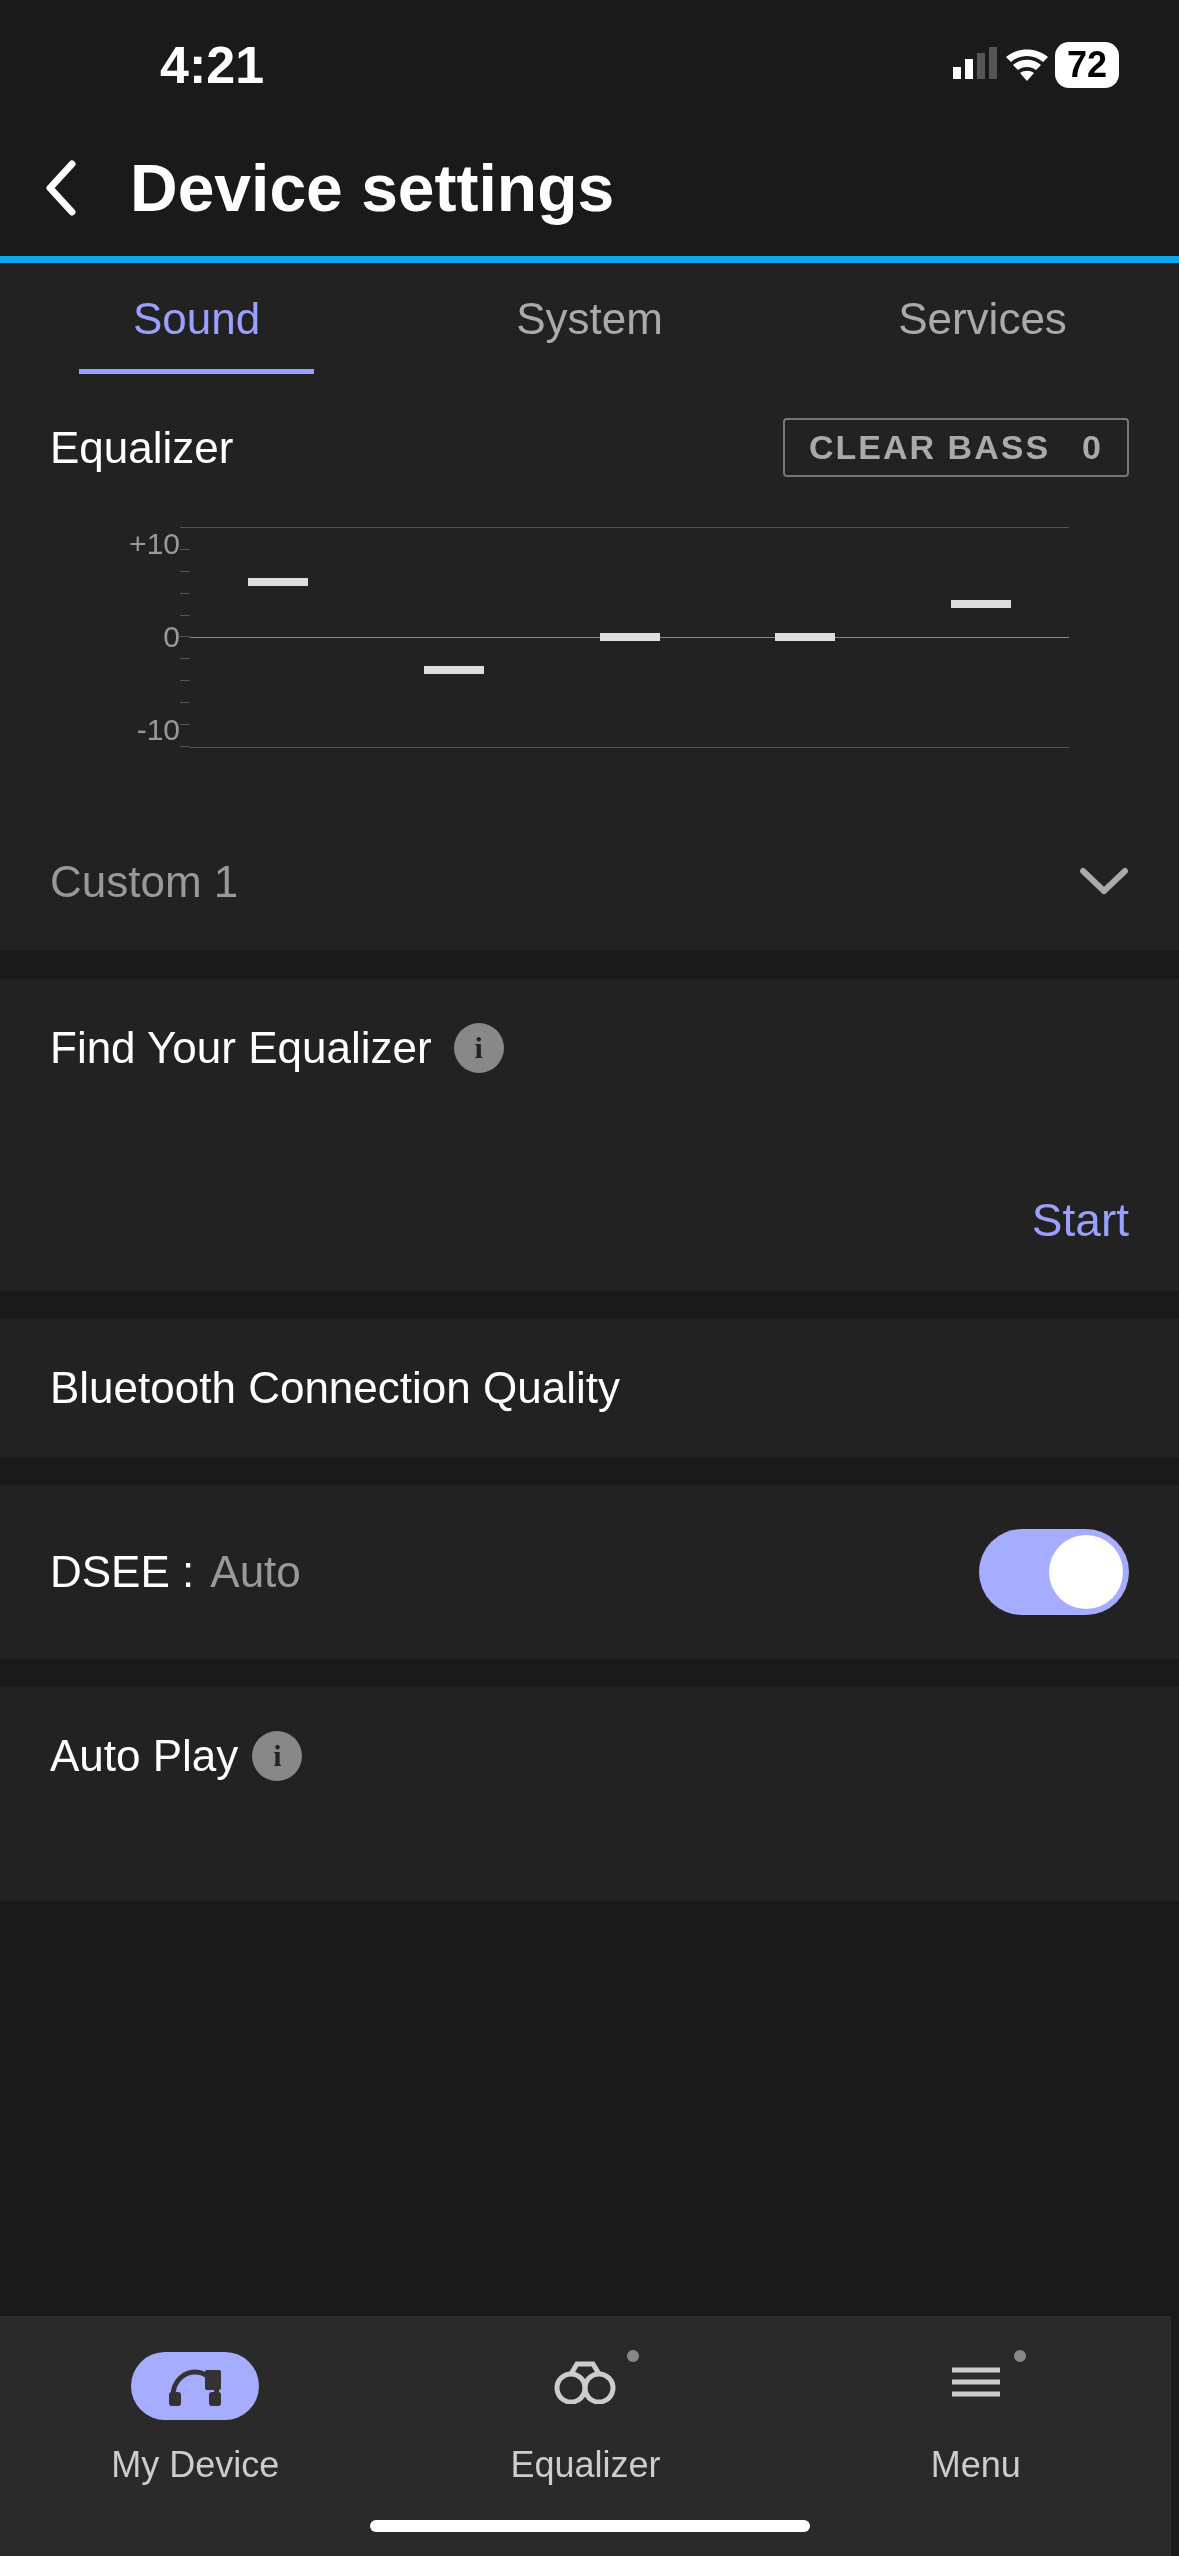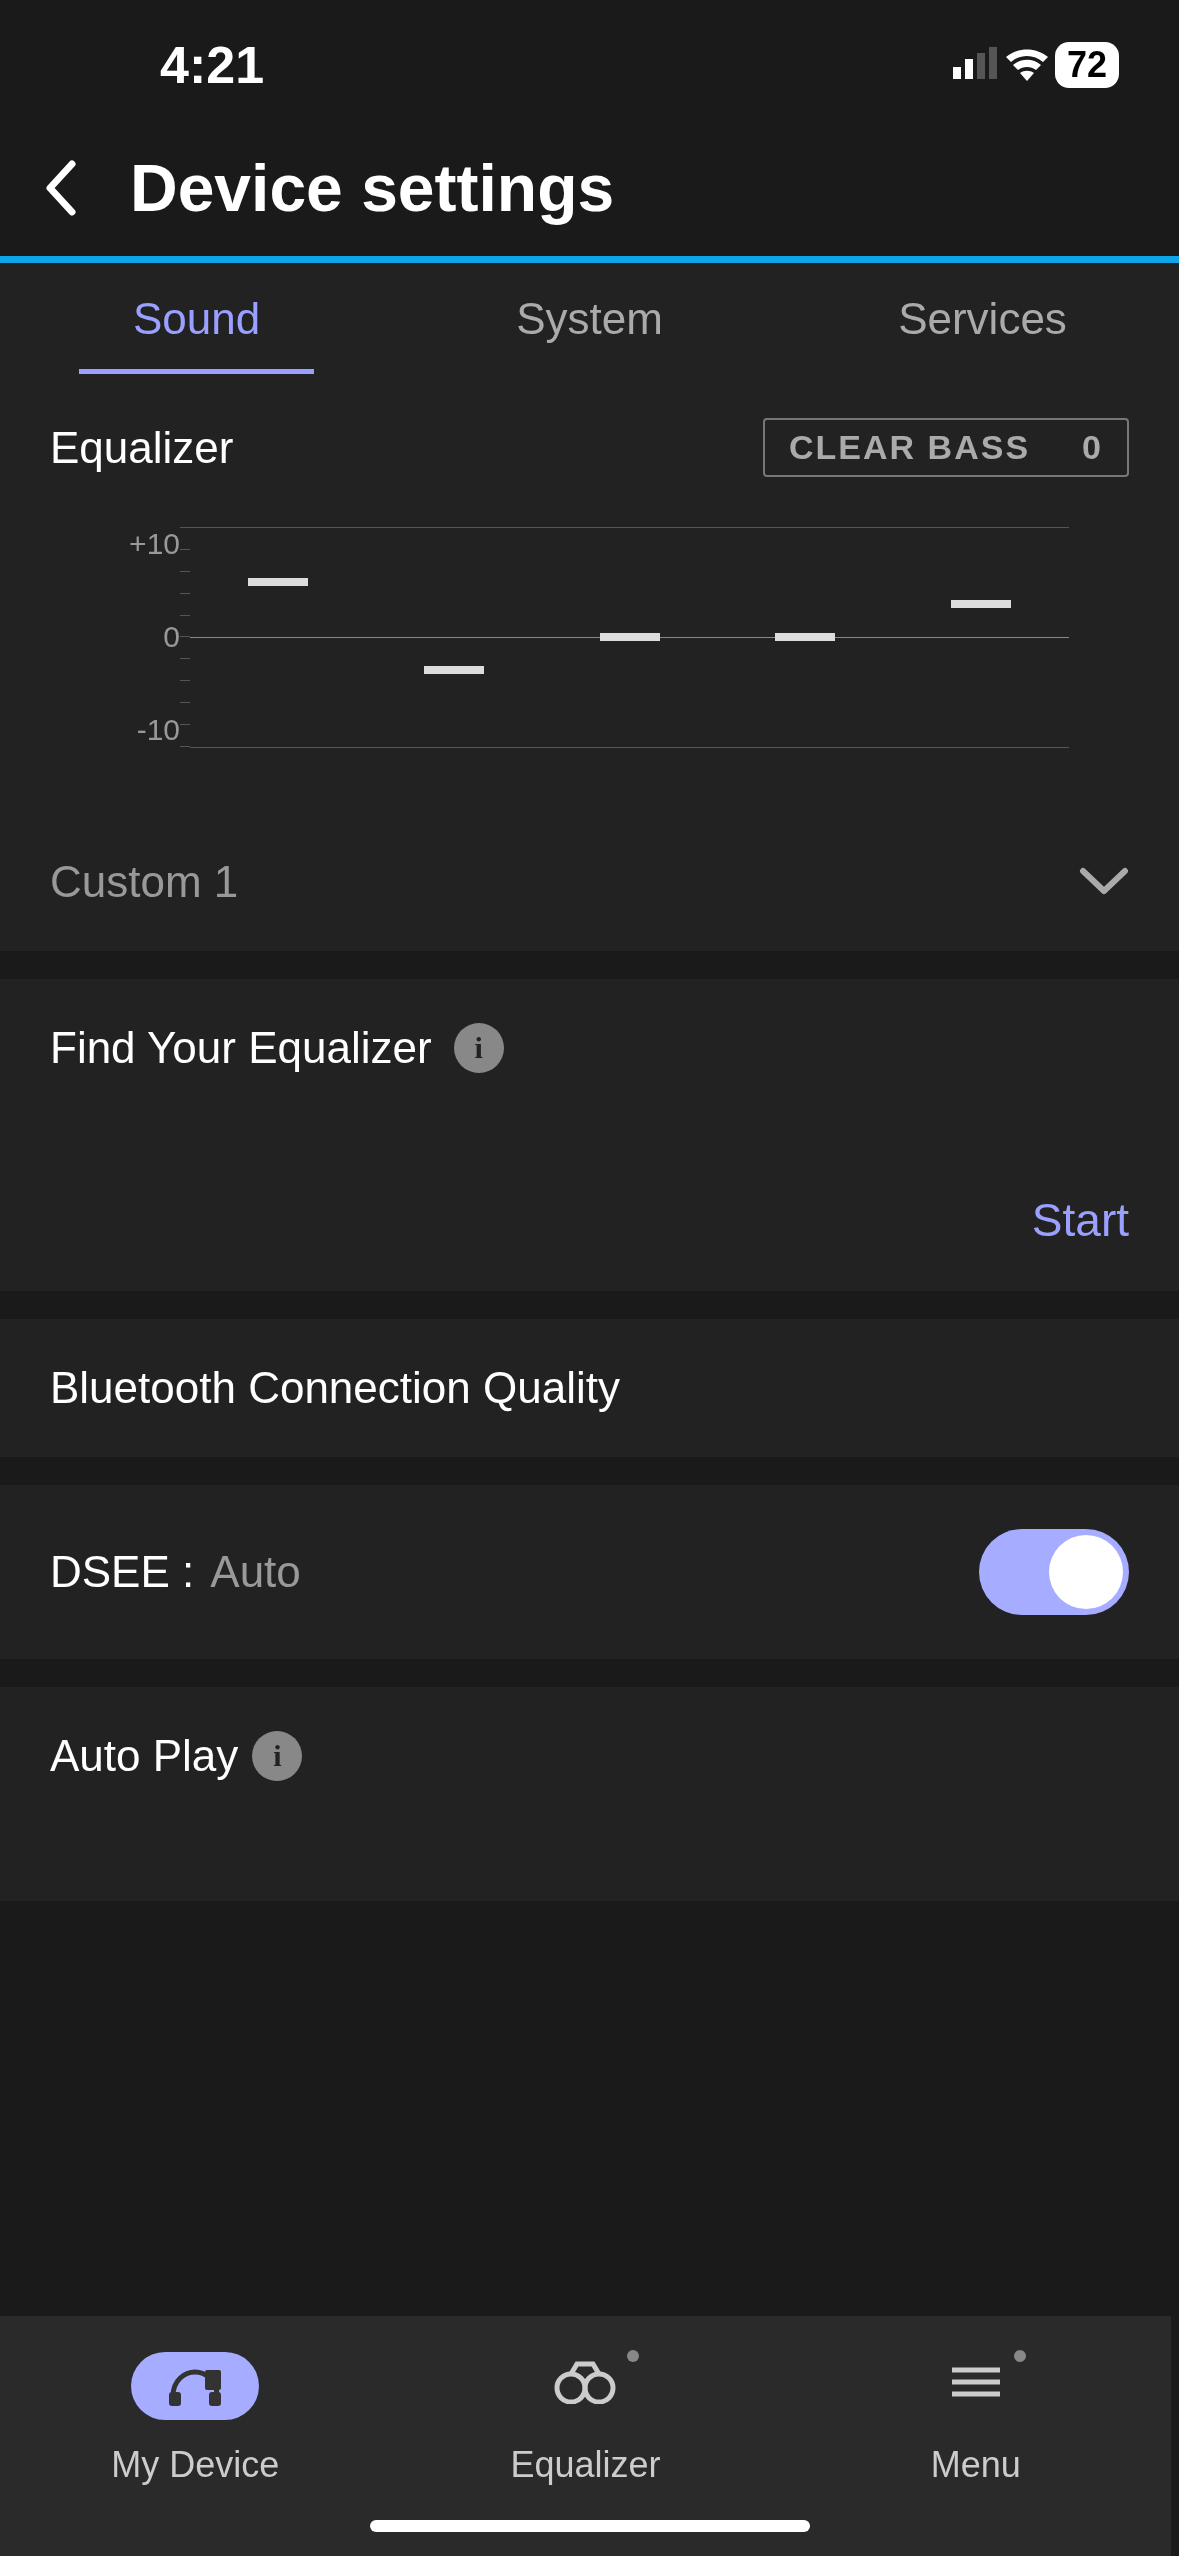--- a/index.html
+++ b/index.html
@@ -16,21 +16,21 @@
   .tabs { display: flex; border-top: 7px solid #0ea5e9; background: #222; height: 118px; }
   .tab { flex: 1; display: flex; align-items: center; justify-content: center; font-size: 44px; color: #aaa; position: relative; }
   .tab.active { color: #9aa0ff; }
   .tab.active::after { content: ""; position: absolute; bottom: 0; height: 5px; width: 60%; background: #9aa0ff; }
 
   .section { background: #222; margin-bottom: 28px; padding: 44px 50px; }
   .section.tight { padding-bottom: 44px; }
 
   .eq-header { display: flex; justify-content: space-between; align-items: center; }
   .eq-title { font-size: 44px; }
-  .clear-bass { border: 2px solid #777; color: #aaa; font-size: 34px; font-weight: 700; letter-spacing: 2px; padding: 8px 24px; display: flex; gap: 52px; border-radius: 4px; }
+  .clear-bass { border: 2px solid #777; color: #aaa; font-size: 34px; font-weight: 700; letter-spacing: 2px; padding: 8px 24px; display: flex; gap: 32px; border-radius: 4px; }
 
   .chart-wrap { margin-top: 50px; position: relative; padding-left: 140px; padding-right: 60px; }
   .chart-ylabels { position: absolute; left: 30px; top: 0; bottom: 0; width: 100px; display: flex; flex-direction: column; justify-content: space-between; align-items: flex-end; font-size: 30px; color: #999; }
   .chart-plot { position: relative; height: 220px; }
   .gridline { position: absolute; left: 0; right: 0; height: 1px; background: #555; }
   .gridline.mid { background: #888; }
   .ticks { position: absolute; left: -10px; top:0; bottom:0; width:10px; display:flex; flex-direction:column; justify-content:space-between; }
   .ticks span { display:block; height:1px; width:10px; background:#555; }
   .bar { position: absolute; width: 60px; height: 8px; background: #ddd; transform: translate(-50%, -50%); }
 

